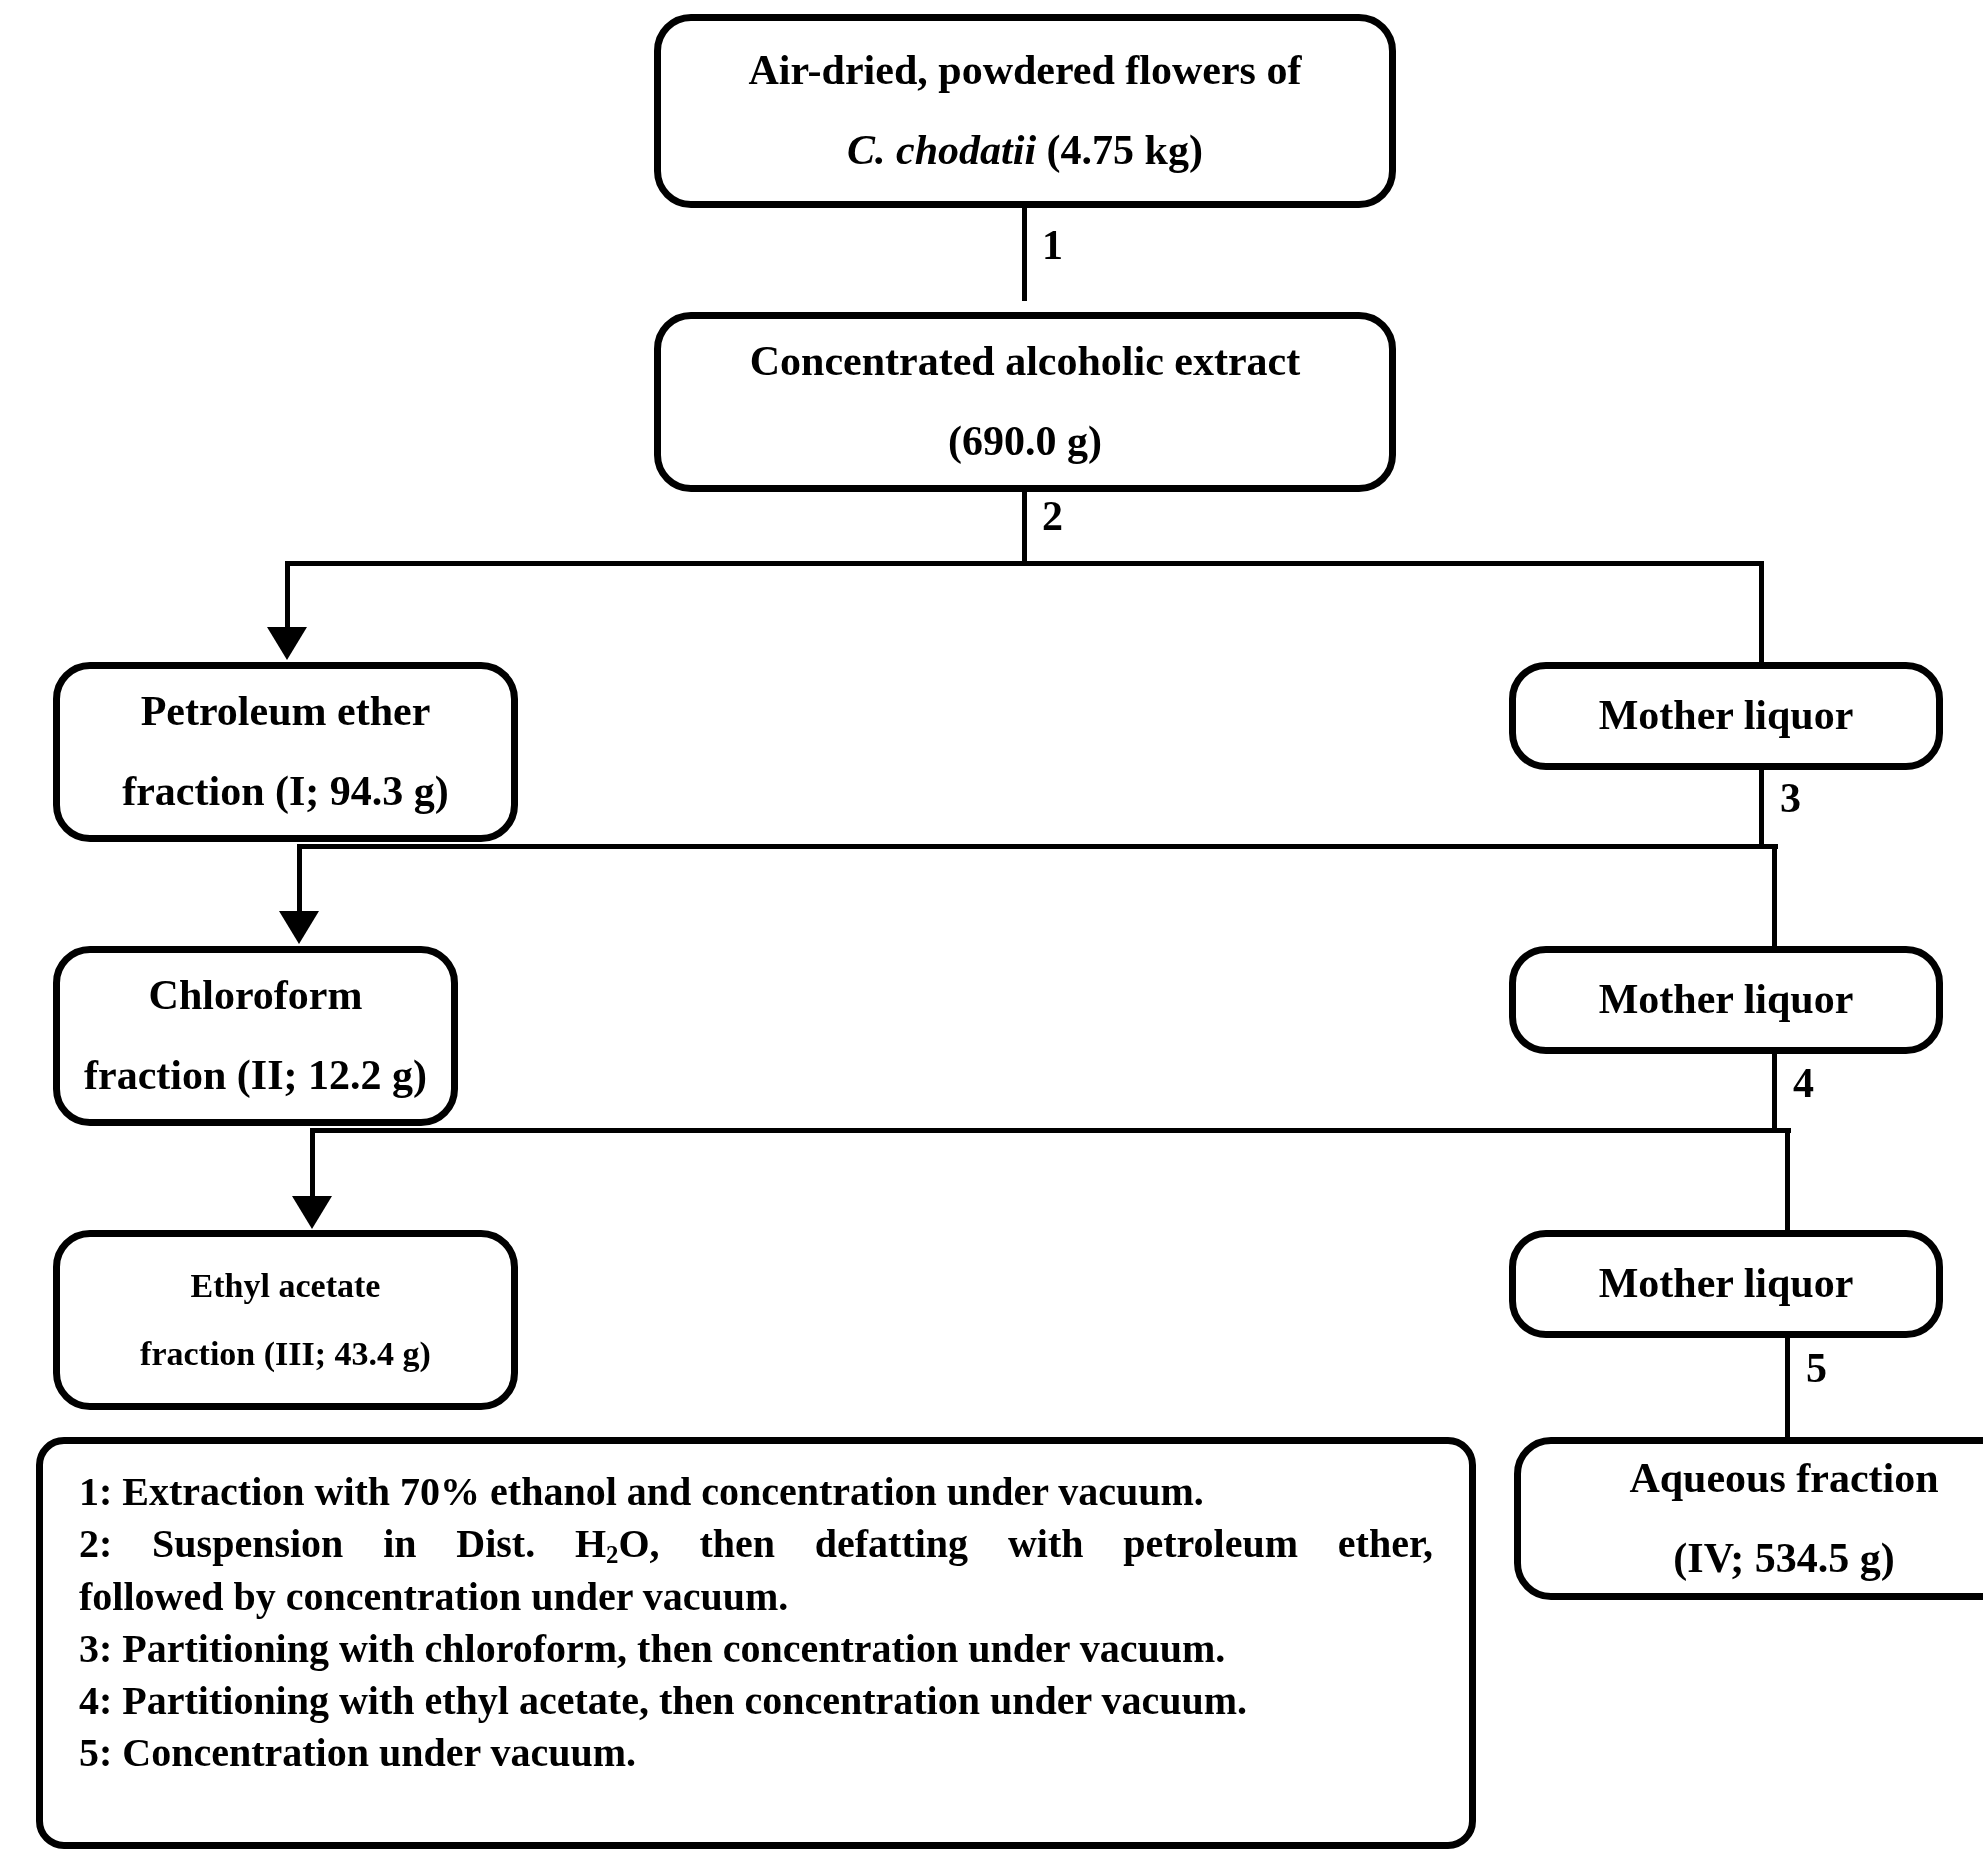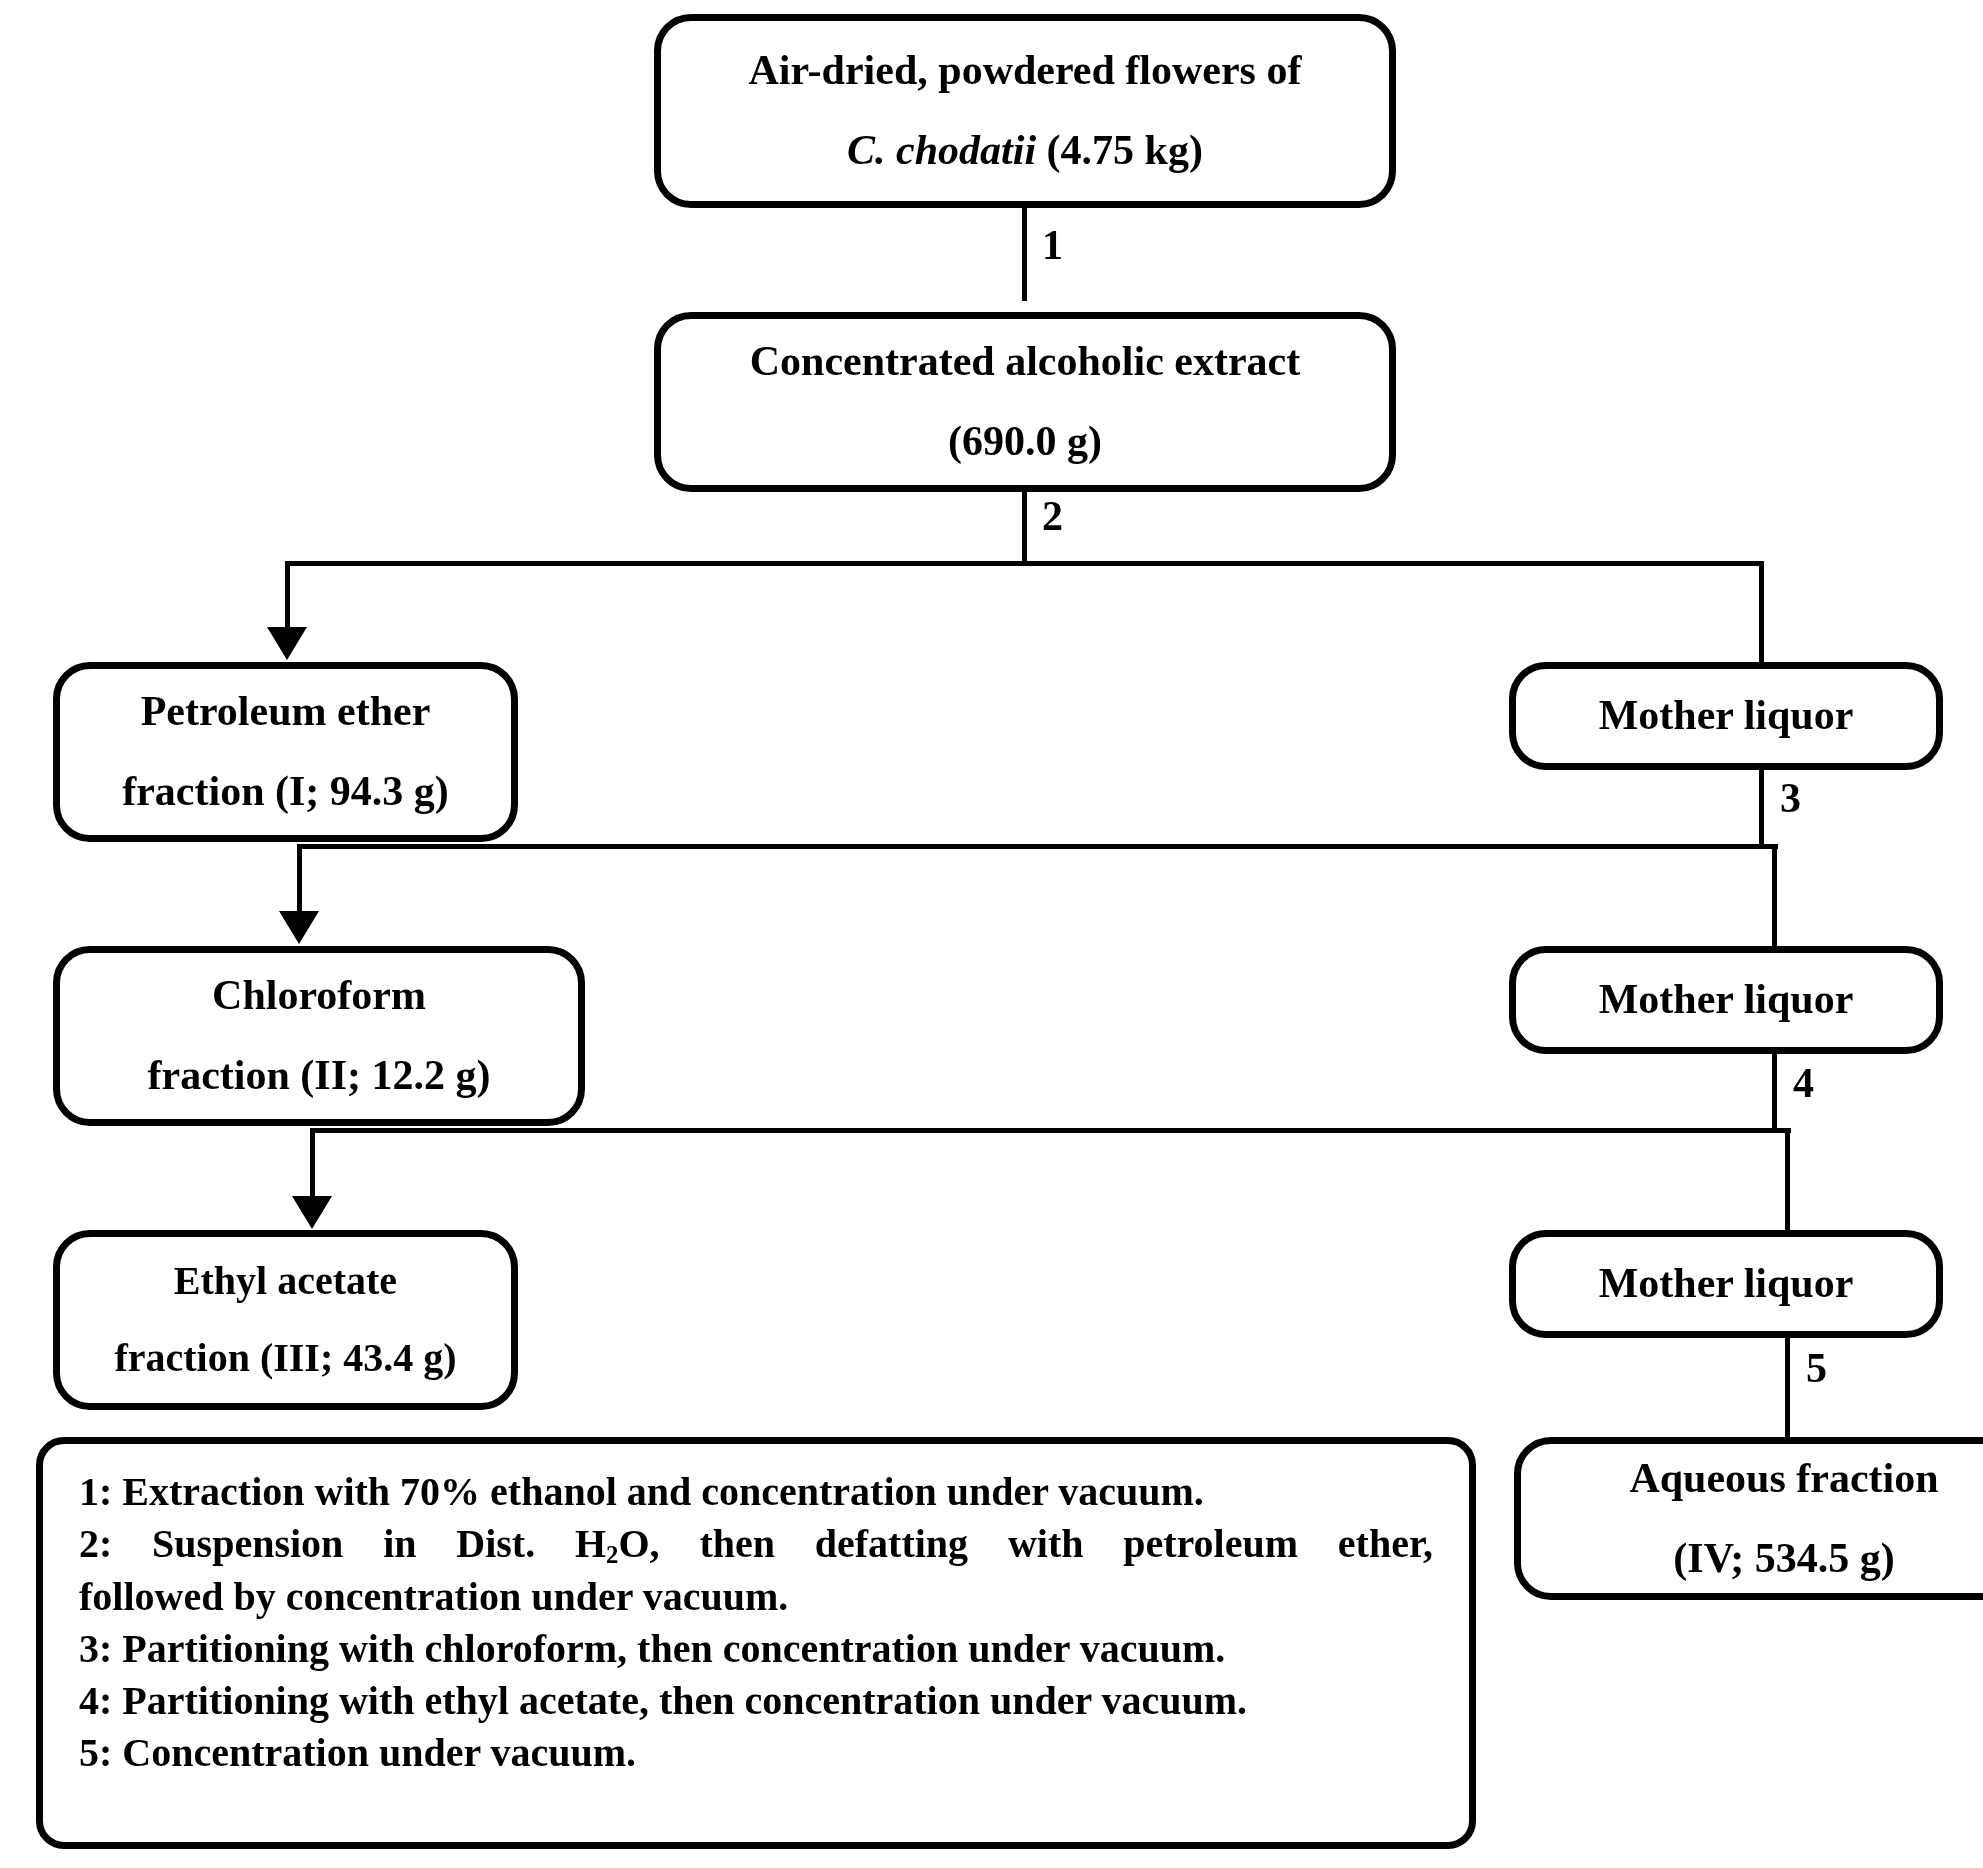--- a/index.html
+++ b/index.html
@@ -38,22 +38,22 @@
   .node .ln { display: block; white-space: nowrap; }
   .node.two-line { padding: 3.1px 11px; gap: 20px; }
 
   .ital { font-style: italic; }
 
   
   #box-source      { left: 654px;  top: 14px;   width: 742px;  height: 194px; font-size: 42px; }
   #box-extract     { left: 654px;  top: 312px;  width: 742px;  height: 180px; font-size: 42px; }
 
   #box-pe          { left: 53px;   top: 662px;  width: 465px;  height: 180px; font-size: 42px; }
-  #box-chl         { left: 53px;   top: 946px; width: 532px;  height: 180px; font-size: 42px; }
-  #box-ea          { left: 53px;   top: 1230px; width: 465px;  height: 180px; font-size: 40px; }
+  #box-chl         { left: 53px;   top: 946px; width: 405px;  height: 180px; font-size: 42px; }
+  #box-ea          { left: 53px;   top: 1230px; width: 465px;  height: 180px; font-size: 34px; }
 
   #box-ml1         { left: 1509px; top: 662px;  width: 434px;  height: 108px; font-size: 42px; }
   #box-ml2         { left: 1509px; top: 946px; width: 434px;  height: 108px; font-size: 42px; }
   #box-ml3         { left: 1509px; top: 1230px; width: 434px;  height: 108px; font-size: 42px; }
 
   #box-aq          { left: 1514px; top: 1437px; width: 540px;  height: 163px; font-size: 42px; }
 
   
   #legend {
     position: absolute;

